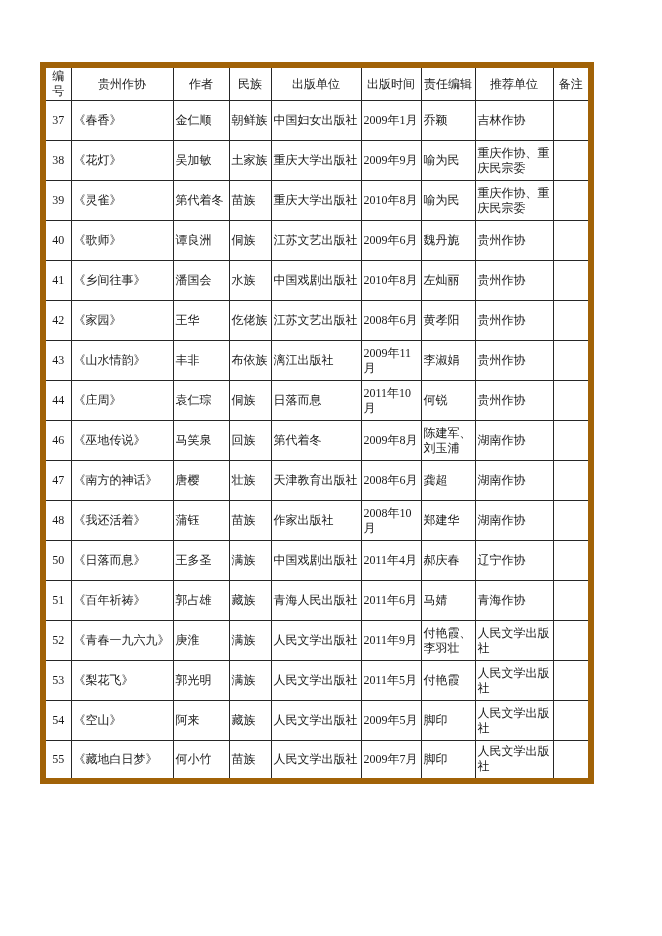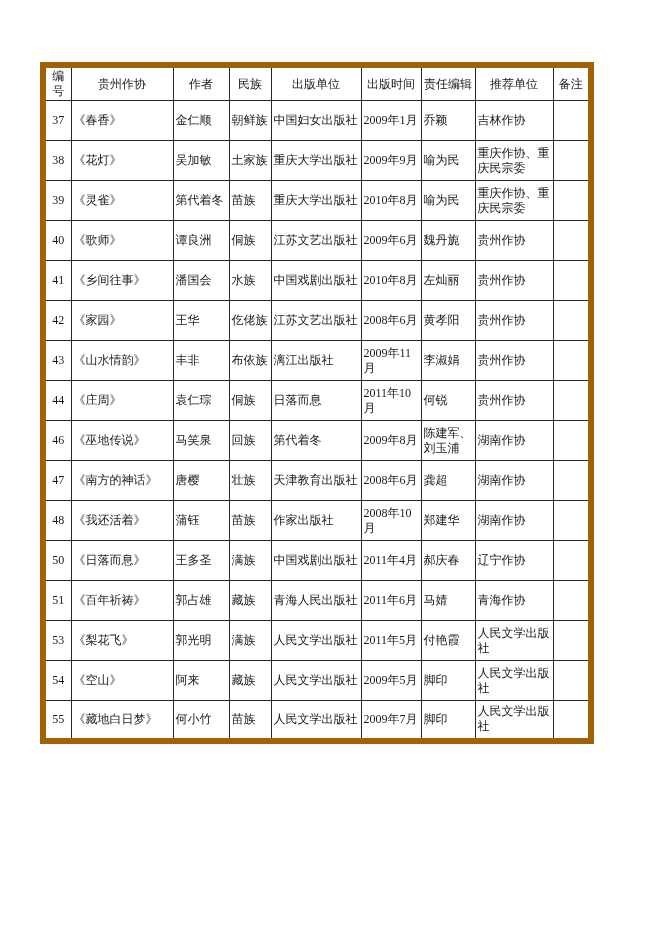--- a/index.html
+++ b/index.html
@@ -219,20 +219,31 @@
           <td class="col-title">《百年祈祷》</td>
           <td class="col-author">郭占雄</td>
           <td class="col-ethnic">藏族</td>
           <td class="col-publisher">青海人民出版社</td>
           <td class="col-pub_time">2011年6月</td>
           <td class="col-editor">马婧</td>
           <td class="col-recommender">青海作协</td>
           <td class="col-note"></td>
         </tr>
         <tr>
+          <td class="col-id">52</td>
+          <td class="col-title">《青春一九六九》</td>
+          <td class="col-author">庚淮</td>
+          <td class="col-ethnic">满族</td>
+          <td class="col-publisher">人民文学出版社</td>
+          <td class="col-pub_time">2011年9月</td>
+          <td class="col-editor">付艳霞、李羽壮</td>
+          <td class="col-recommender">人民文学出版社</td>
+          <td class="col-note"></td>
+        </tr>
+        <tr>
           <td class="col-id">53</td>
           <td class="col-title">《梨花飞》</td>
           <td class="col-author">郭光明</td>
           <td class="col-ethnic">满族</td>
           <td class="col-publisher">人民文学出版社</td>
           <td class="col-pub_time">2011年5月</td>
           <td class="col-editor">付艳霞</td>
           <td class="col-recommender">人民文学出版社</td>
           <td class="col-note"></td>
         </tr>

